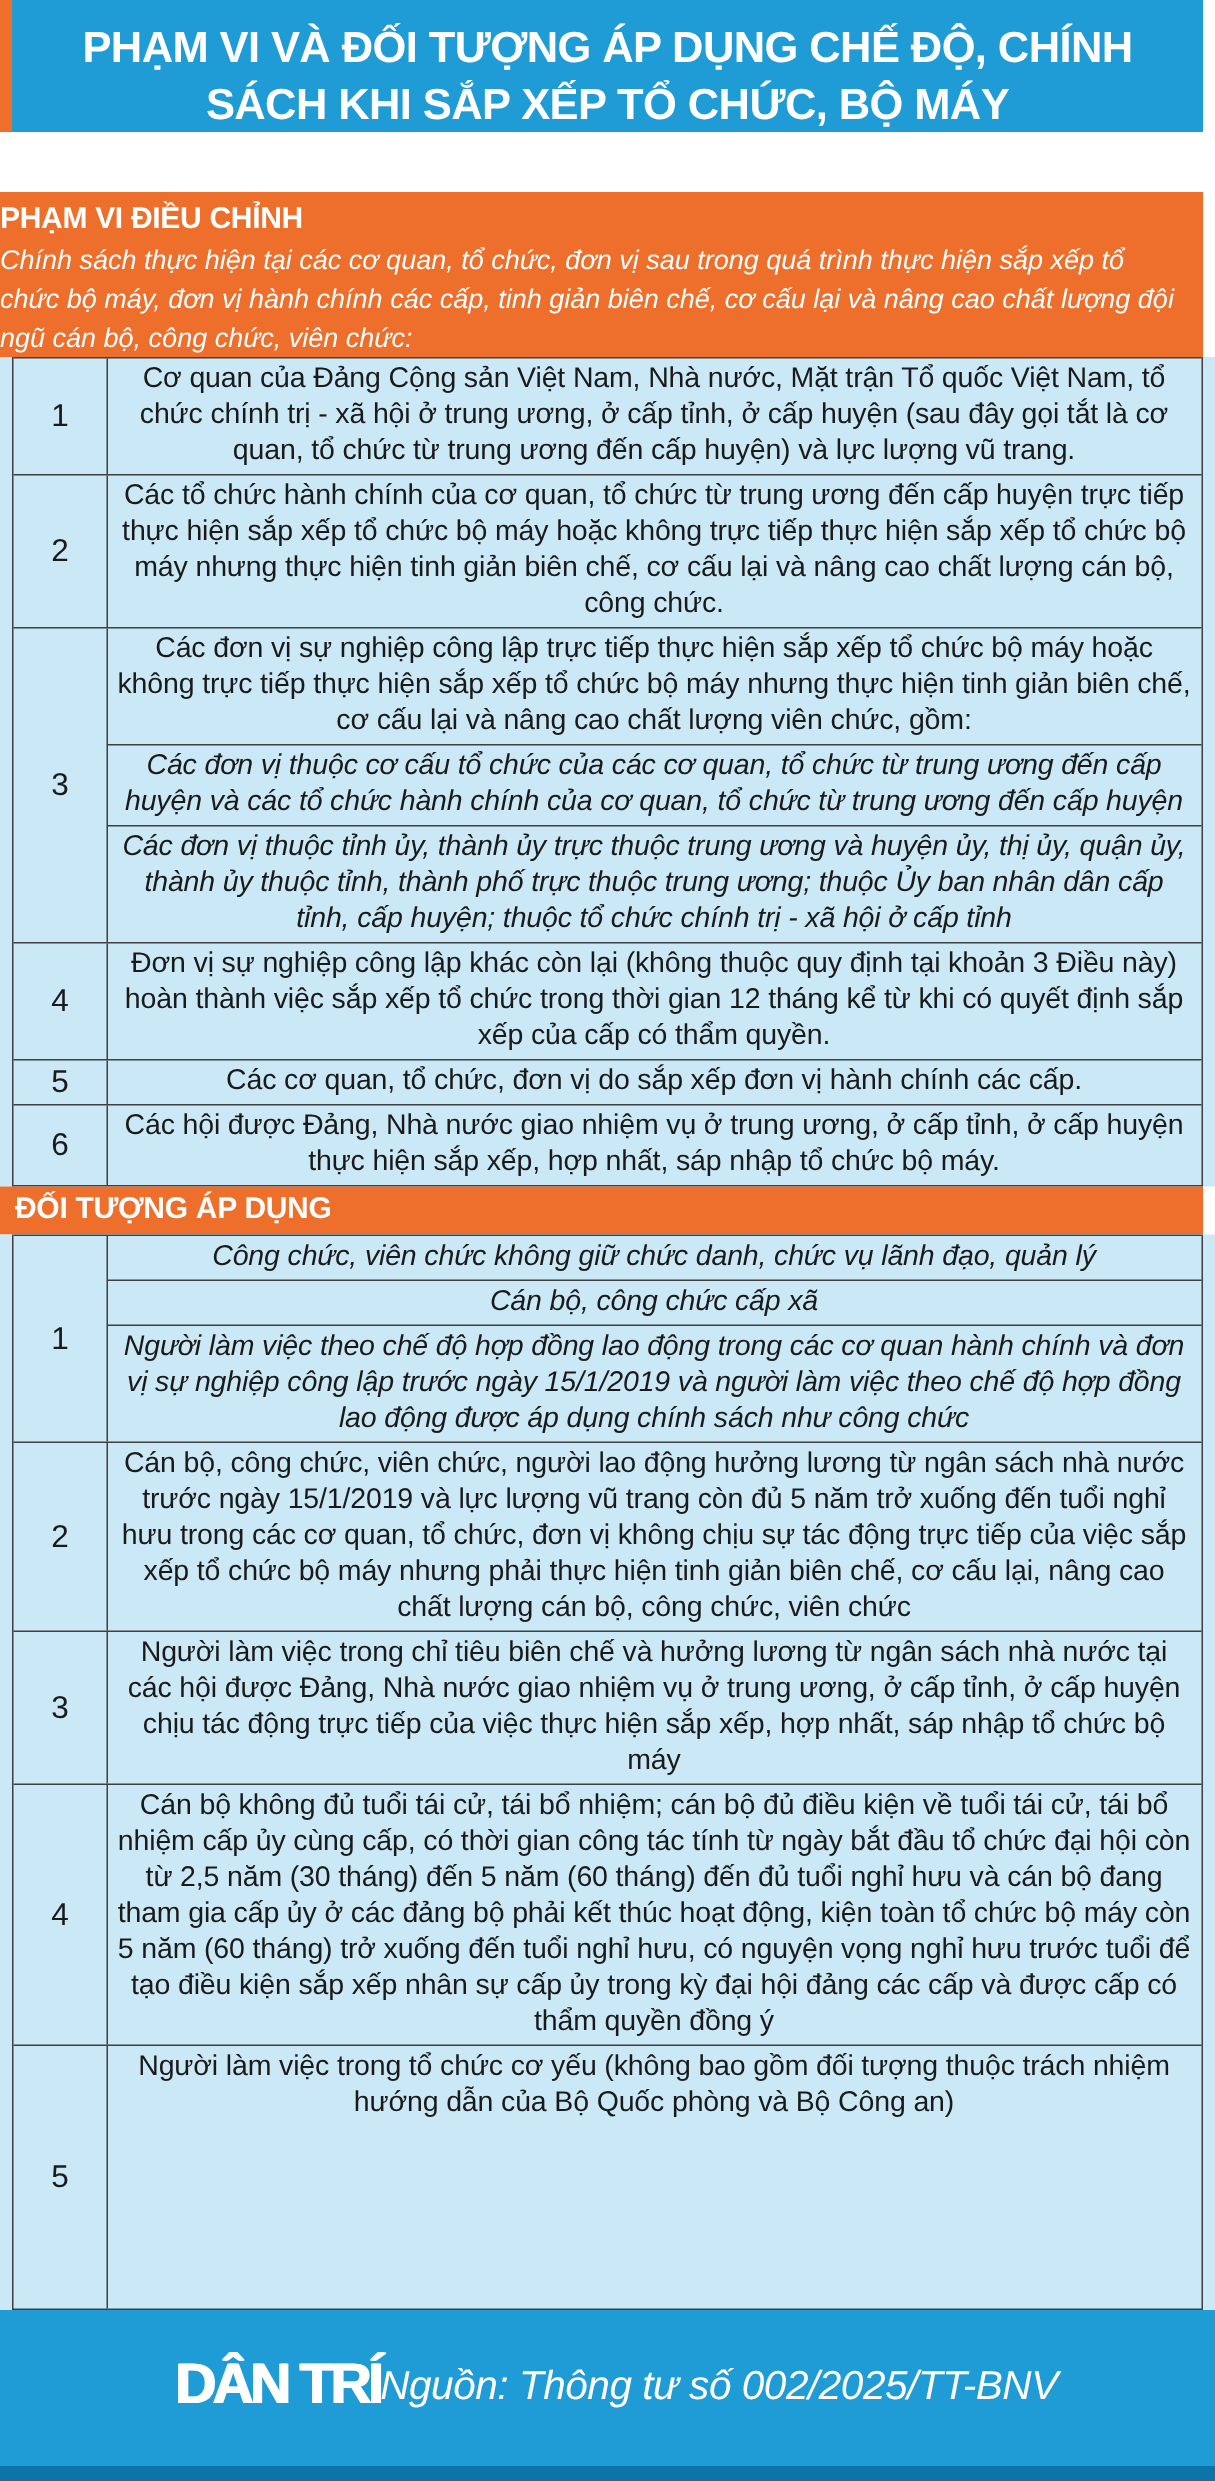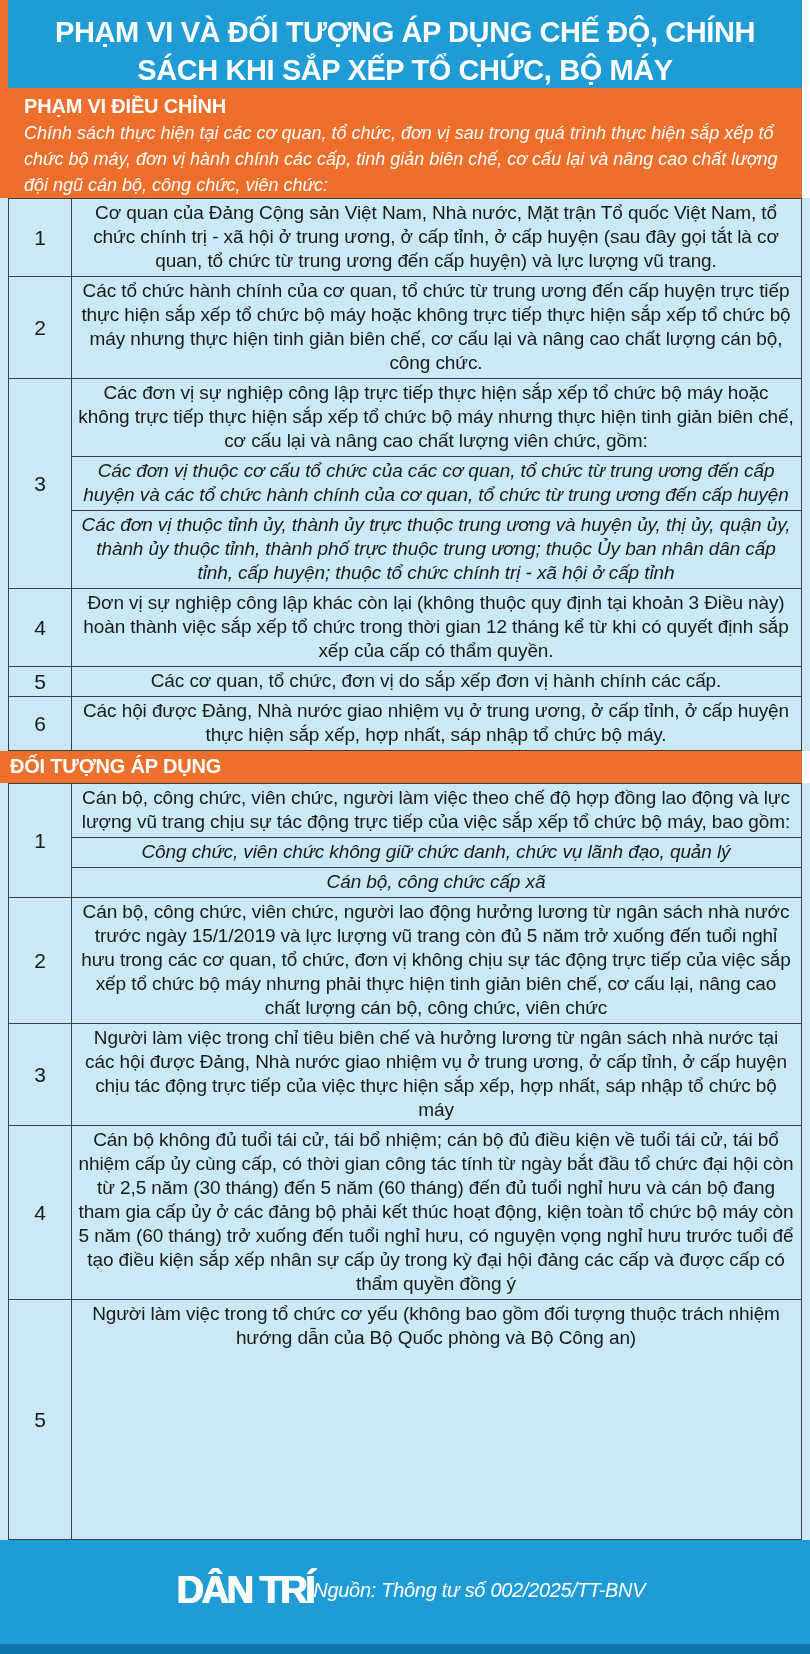--- a/index.html
+++ b/index.html
@@ -21,21 +21,21 @@
     display: flex; align-items: center; justify-content: center;
     text-align: center; padding: 14px 18px 0 18px;
   }
   .header h1 {
     color: #ffffff; font-size: 29px; font-weight: bold;
     line-height: 38px; letter-spacing: -0.4px;
   }
 
   
   .band { background: #ee6f2b; margin-right: 8px; color: #ffffff; }
-  .band1 { padding: 7px 12px 7px 24px; height: 110px; }
+  .band1 { padding: 7px 12px 7px 0; height: 110px; margin-top: 40px; }
   .band1 .band-heading { font-size: 20px; font-weight: bold; letter-spacing: -0.2px; }
   .band1 .band-intro  { font-size: 18px; font-style: italic; line-height: 26px; margin-top: 2px; }
   .band2 { padding: 4px 26px 5px 10px; height: 32px; }
   .band2 .band-heading { font-size: 20px; font-weight: bold; letter-spacing: -0.2px; }
 
   
   .tbl-wrap { background: #cbe8f6; padding: 0 8px; }
   .tbl-wrap2 { flex: 1; display: flex; flex-direction: column; }
   .tbl {
     border-left: 1px solid #3f3f3f; border-right: 1px solid #3f3f3f;
@@ -65,21 +65,21 @@
     display: flex; align-items: center; justify-content: center;
     padding: 0 14px 14px 26px;
   }
   .footer-strip { position: absolute; left: 0; right: 0; bottom: 0; height: 10px; background: #0d74a9; }
   .logo {
     color: #ffffff; font-size: 38px; font-weight: 900;
     letter-spacing: -2.5px; font-style: normal;
     text-shadow: 0.6px 0 0 #fff, -0.6px 0 0 #fff;
   }
   .source {
-    color: #ffffff; font-size: 20px; font-style: italic; letter-spacing: -0.3px;
+    color: #ffffff; font-size: 27px; font-style: italic; letter-spacing: -0.3px;
   }
 </style>
 </head>
 <body>
 
 <div class="page">
 
   <div class="header-wrap">
     <div class="orange-edge"></div>
     <div class="header">
@@ -145,23 +145,23 @@
   <div class="band band2">
     <div class="band-heading">ĐỐI TƯỢNG ÁP DỤNG</div>
   </div>
 
   <div class="tbl-wrap tbl-wrap2">
     <div class="tbl">
 
       <div class="trow">
         <div class="num">1</div>
         <div class="cells">
-          <div class="cell">Cán bộ, công chức, viên chức, người làm việc theo chế độ hợp đồng lao động và lực lượng vũ trang chịu sự tác động trực tiếp của việc sắp xếp tổ chức bộ máy, bao gồm:</div>
           <div class="cell i">Công chức, viên chức không giữ chức danh, chức vụ lãnh đạo, quản lý</div>
           <div class="cell i">Cán bộ, công chức cấp xã</div>
+          <div class="cell i">Người làm việc theo chế độ hợp đồng lao động trong các cơ quan hành chính và đơn vị sự nghiệp công lập trước ngày 15/1/2019 và người làm việc theo chế độ hợp đồng lao động được áp dụng chính sách như công chức</div>
         </div>
       </div>
 
       <div class="trow">
         <div class="num">2</div>
         <div class="cells">
           <div class="cell">Cán bộ, công chức, viên chức, người lao động hưởng lương từ ngân sách nhà nước trước ngày 15/1/2019 và lực lượng vũ trang còn đủ 5 năm trở xuống đến tuổi nghỉ hưu trong các cơ quan, tổ chức, đơn vị không chịu sự tác động trực tiếp của việc sắp xếp tổ chức bộ máy nhưng phải thực hiện tinh giản biên chế, cơ cấu lại, nâng cao chất lượng cán bộ, công chức, viên chức</div>
         </div>
       </div>
 

